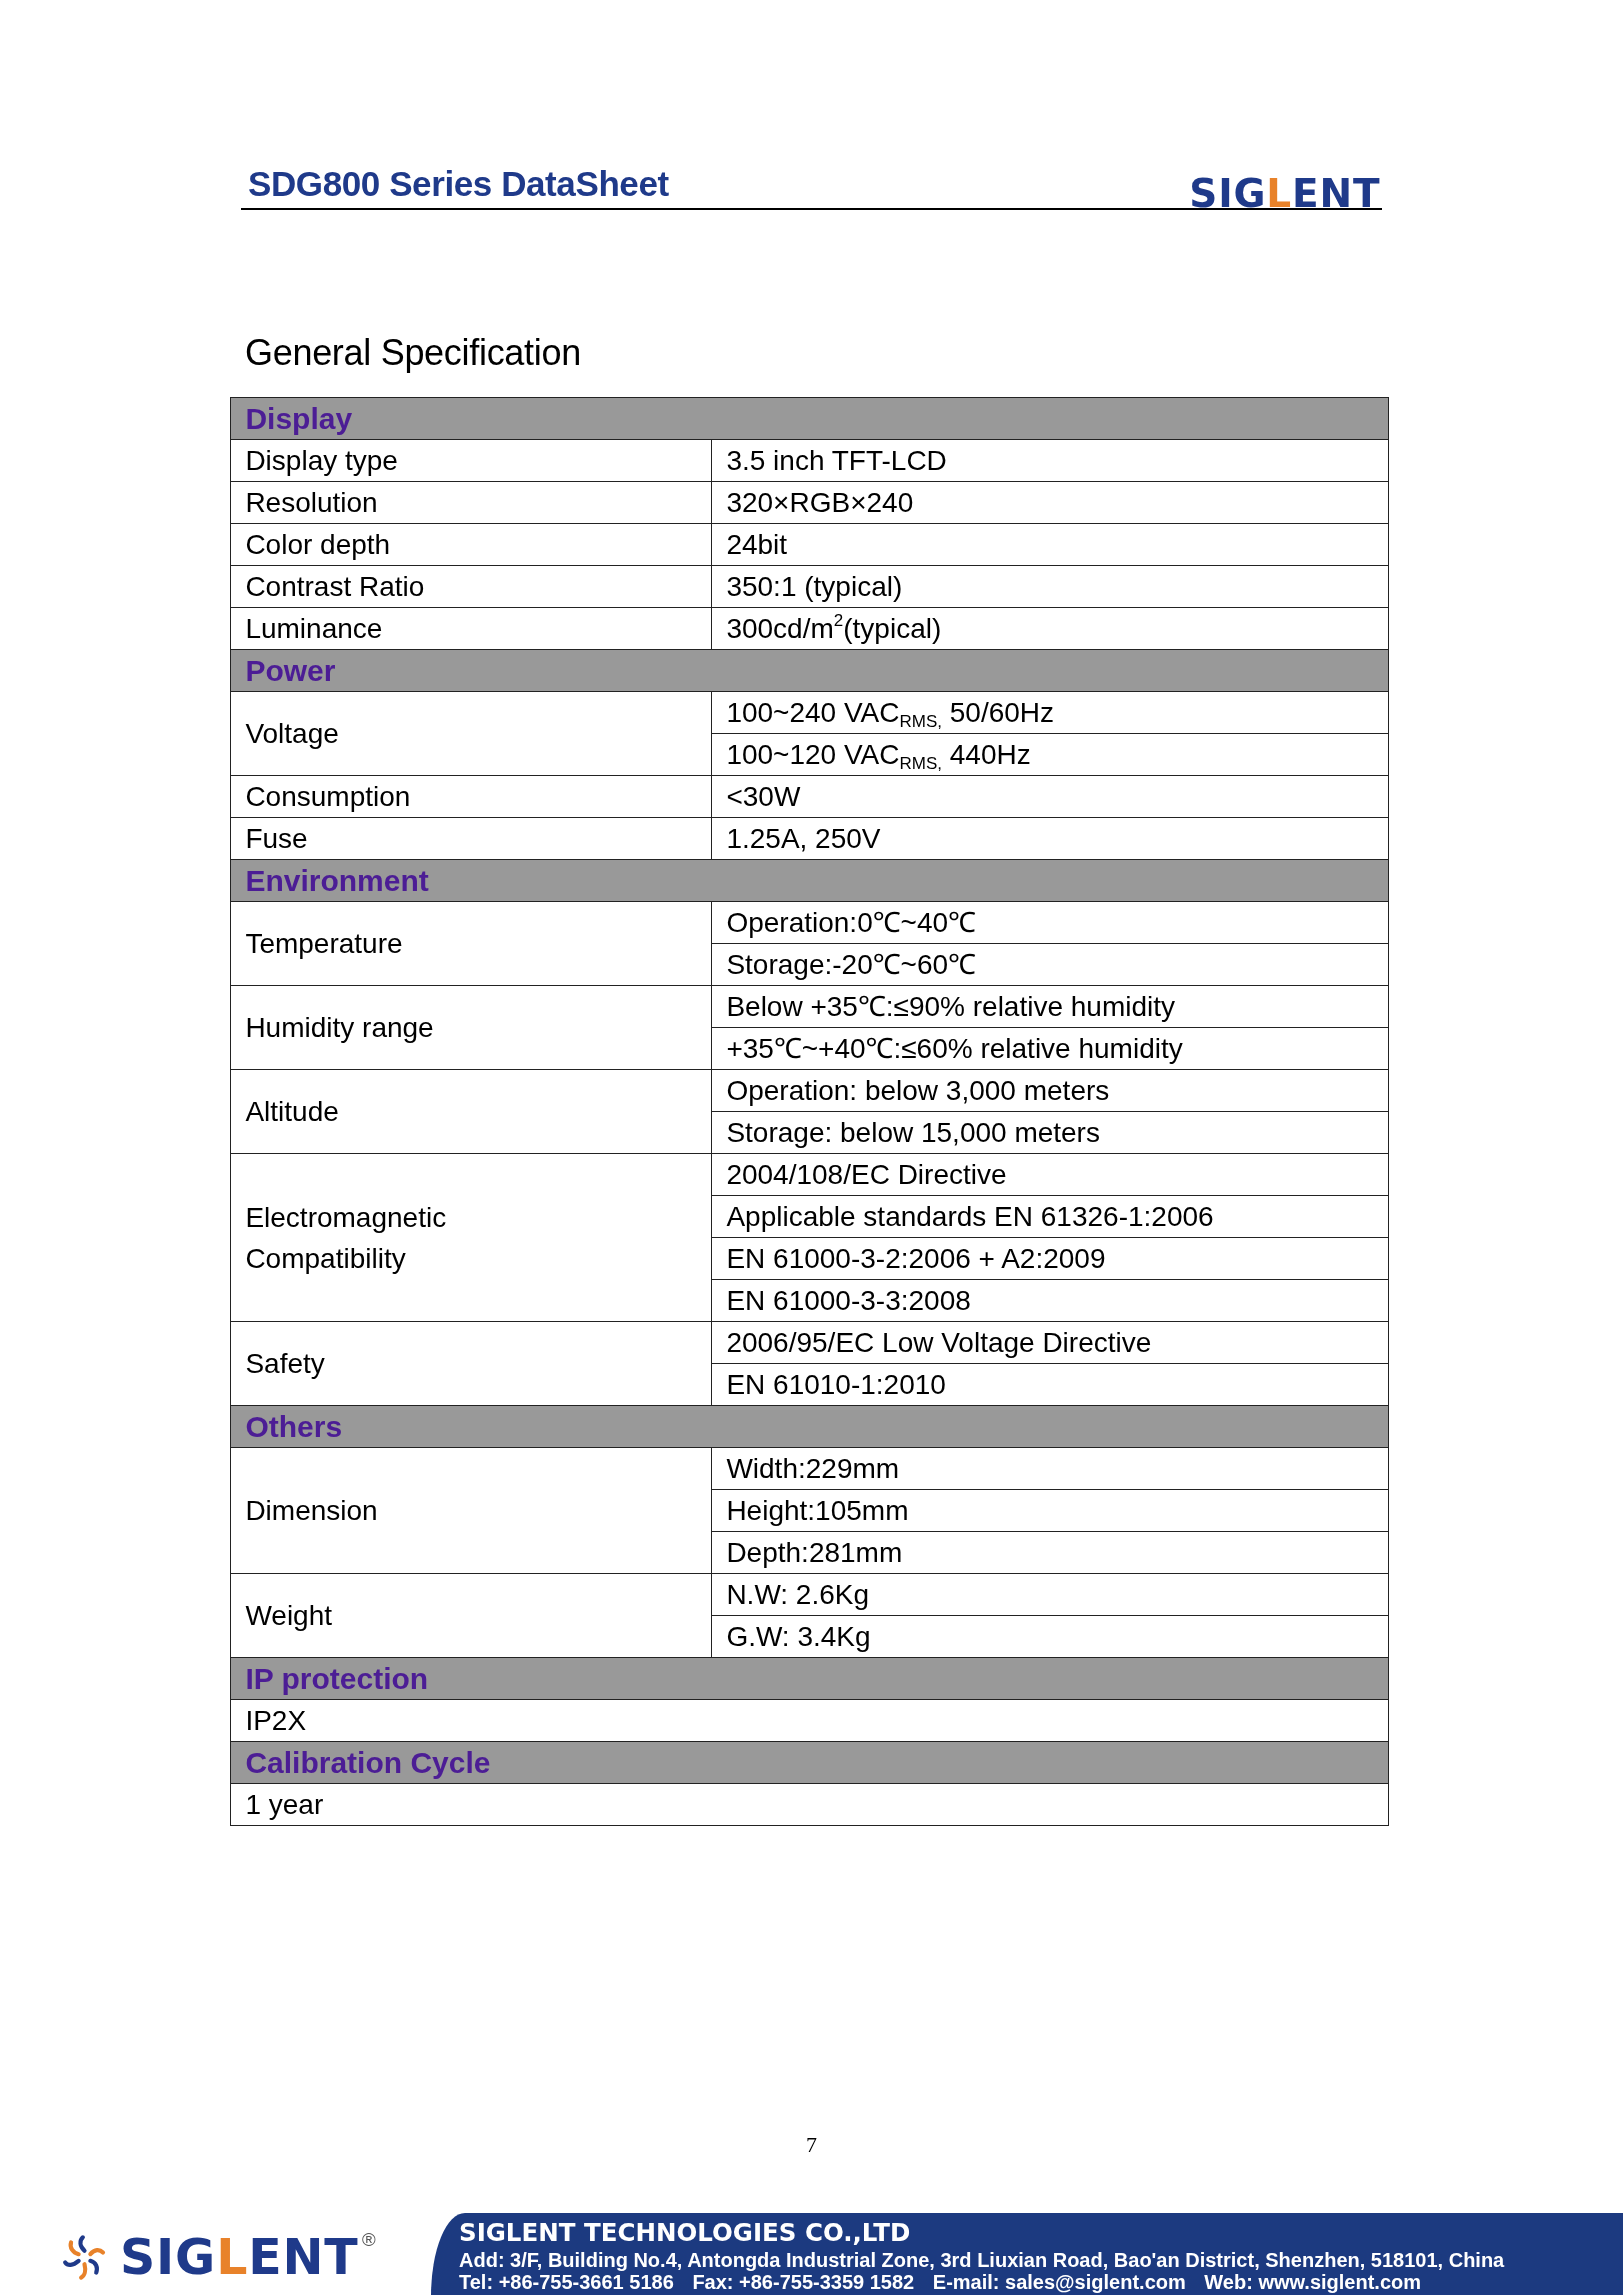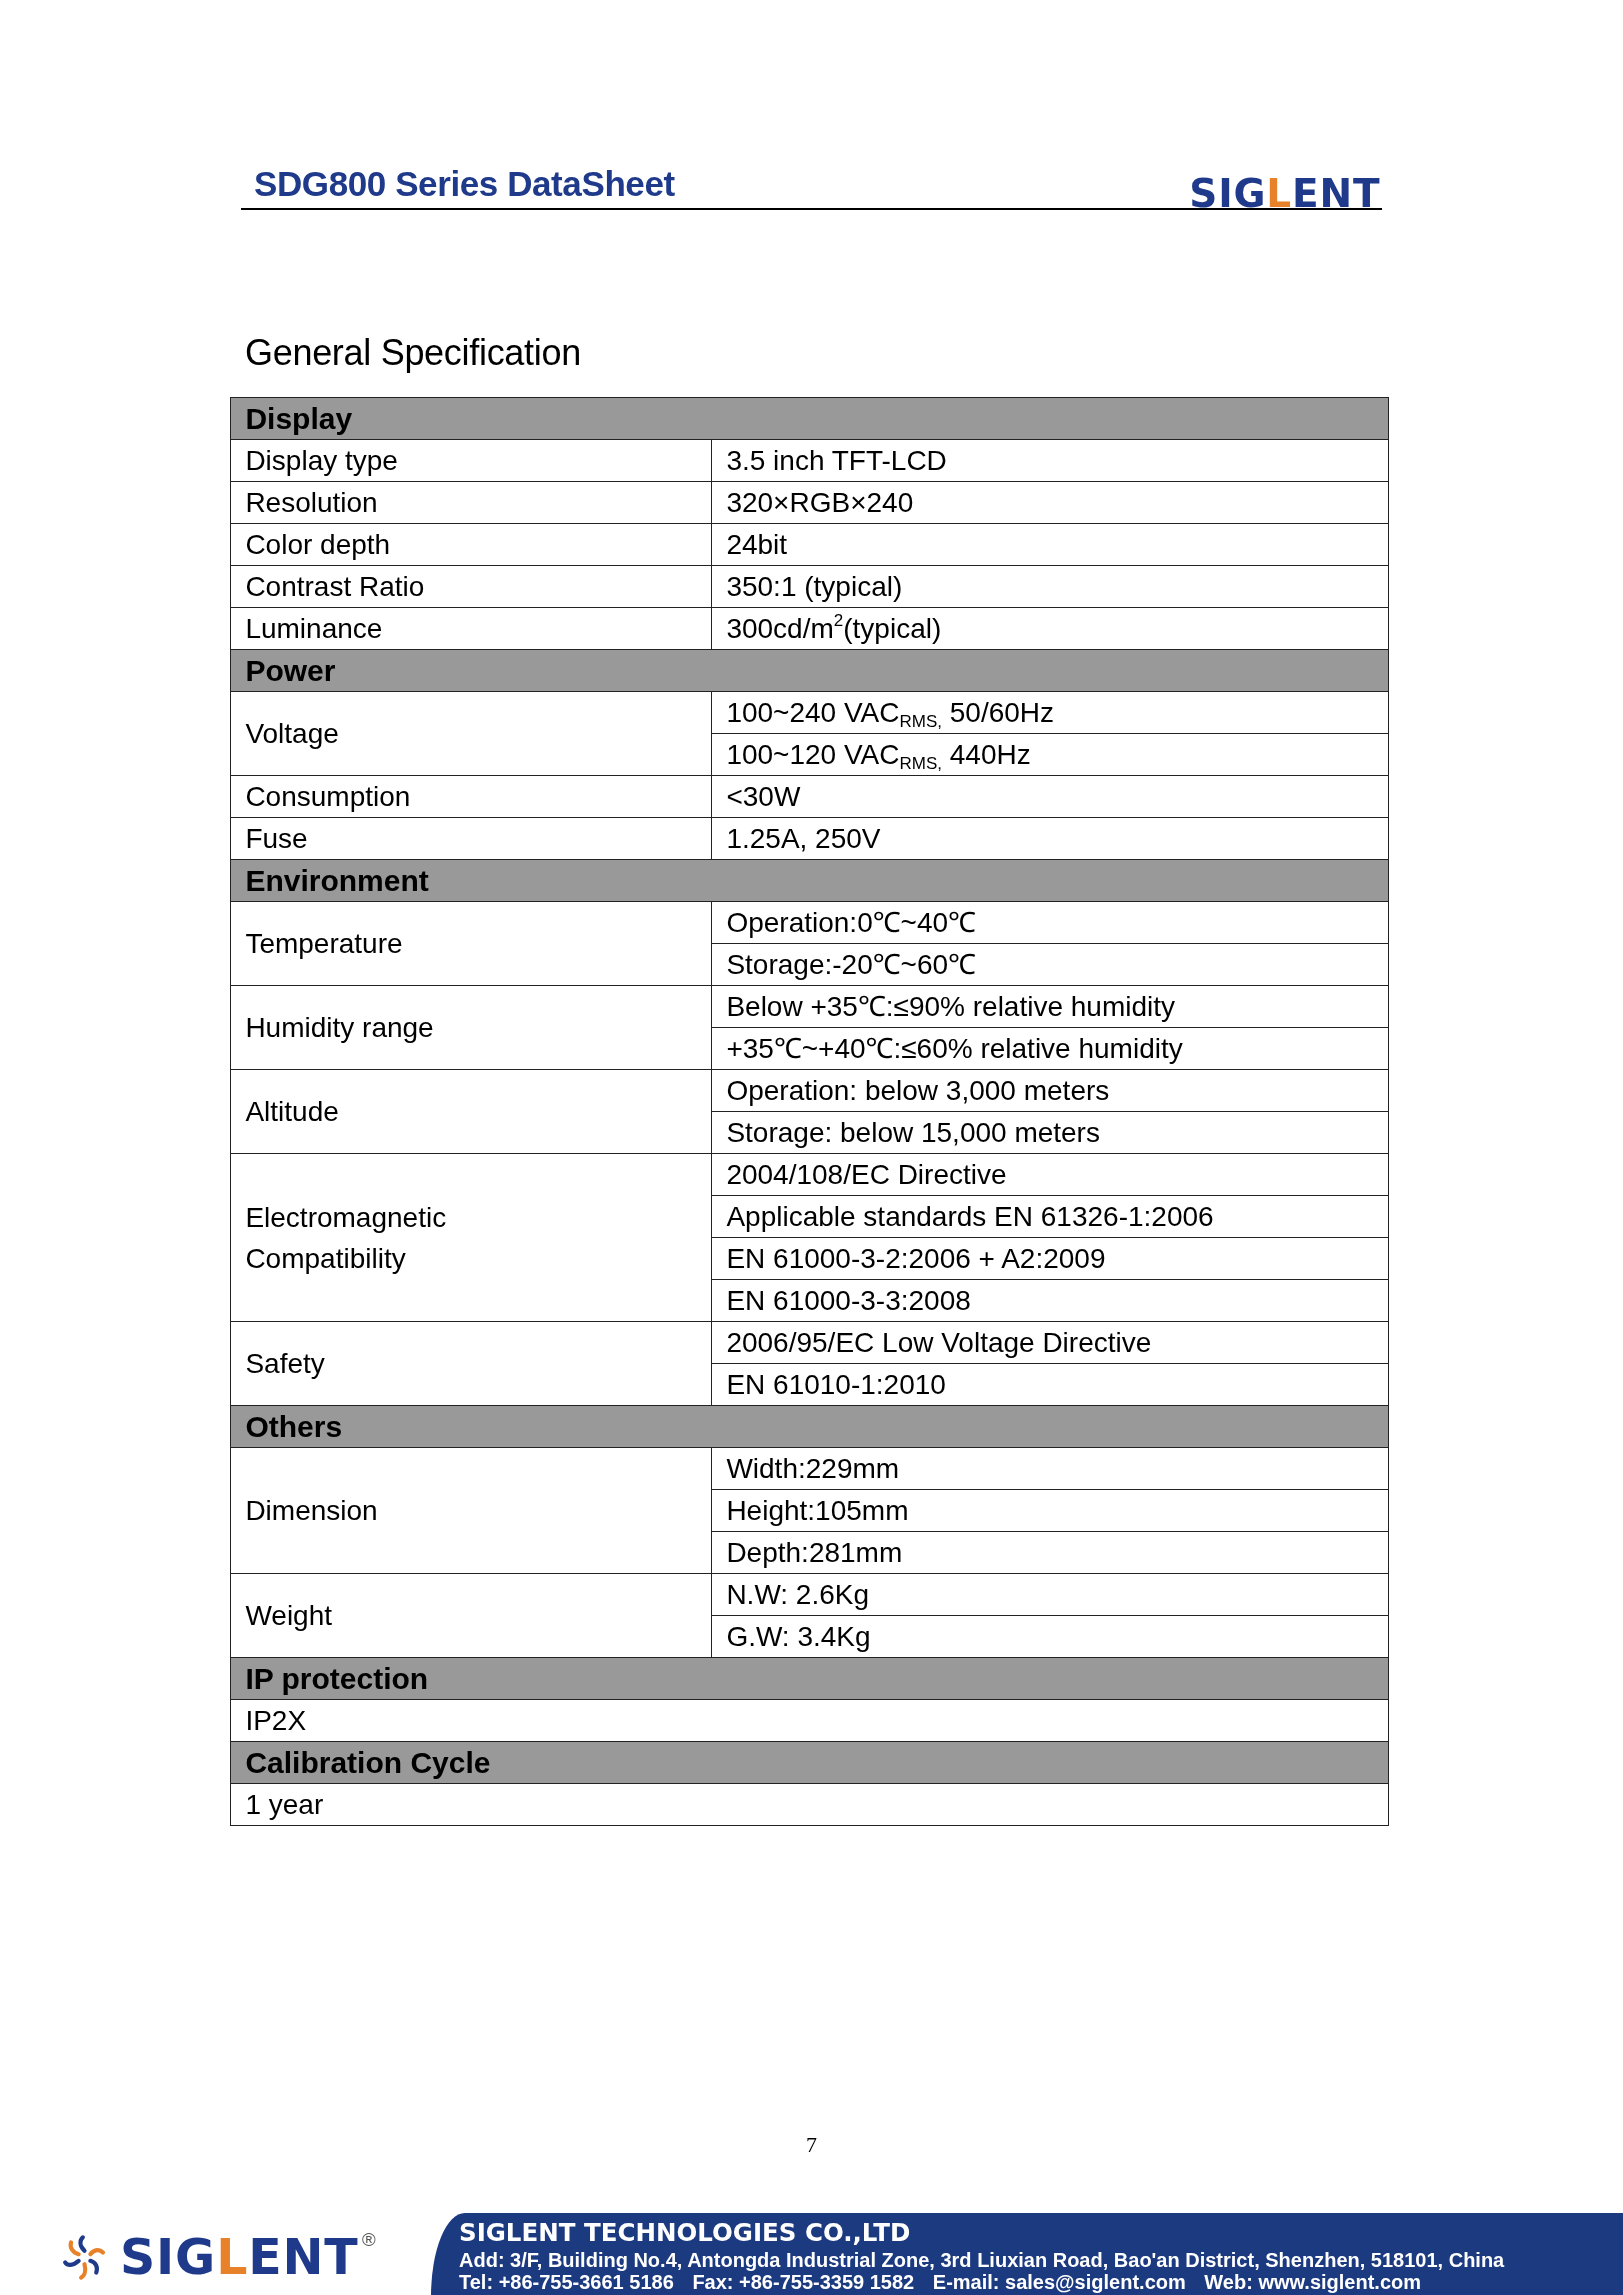--- a/index.html
+++ b/index.html
@@ -1,35 +1,35 @@
 <!DOCTYPE html>
 <html style="font-size:13.5px"><head>
   <meta charset="utf-8">
   <style>
     html, body { margin: 0; padding: 0; background: #ffffff; }
     body { width: 1623px; height: 2295px; position: relative; overflow: hidden;
            font-family: "Liberation Sans", sans-serif; color: #000; }
 
     .header { position: absolute; left: 241px; top: 161px; width: 1141px; height: 49px; }
-    .doc-title { position: absolute; left: 13px; top: 3.4px; font-size: 35px; font-weight: bold;
+    .doc-title { position: absolute; left: 7px; top: 3.4px; font-size: 35px; font-weight: bold;
                  color: #1f3a8a; letter-spacing: -0.4px; }
     .brand-logo { position: absolute; right: 1.7px; top: 10px; font-size: 39px; font-weight: bold;
                   color: #1f3a8a; letter-spacing: 0.8px; font-family: "DejaVu Sans", sans-serif; }
     .brand-logo .accent { color: #e8822a; }
     .header-rule { position: absolute; left: 0; right: 0; bottom: 0; height: 2.5px; background: #000; }
 
     .section-title { position: absolute; left: 245px; top: 332px; font-size: 36px; font-weight: normal;
                      color: #000; letter-spacing: -0.3px; }
 
     table.spec { position: absolute; left: 230px; top: 397px; width: 1159px;
                  border-collapse: collapse; table-layout: fixed; }
     table.spec td { border: 1.7px solid #222; height: 41px; padding: 0 0 0 14.4px; font-size: 28px;
                     line-height: 41px; vertical-align: middle; box-sizing: border-box; }
     table.spec col.c1 { width: 481px; }
-    table.spec tr.cat td { background: #999999; color: #000000; font-weight: bold; font-size: 30px; }
+    table.spec tr.cat td { background: #999999; color: #4c1d95; font-weight: bold; font-size: 30px; }
     .multi-label { line-height: 42px; margin-left: 24px; }
     sub { font-size: 17px; vertical-align: -5px; line-height: 0; }
     sup { font-size: 17px; vertical-align: 12px; line-height: 0; }
 
     .page-number { position: absolute; left: 0; width: 1623px; top: 2132px; text-align: center;
                    font-size: 22px; font-family: "Liberation Serif", serif; }
 
     .footer-logo { position: absolute; left: 61px; top: 2232px; height: 51px; display: flex; align-items: center; }
     .footer-logo .pinwheel { width: 47px; height: 47px; margin-right: 12px; }
     .footer-logo .word { font-size: 49px; font-weight: bold; color: #1f3a8a; letter-spacing: 0.8px;

